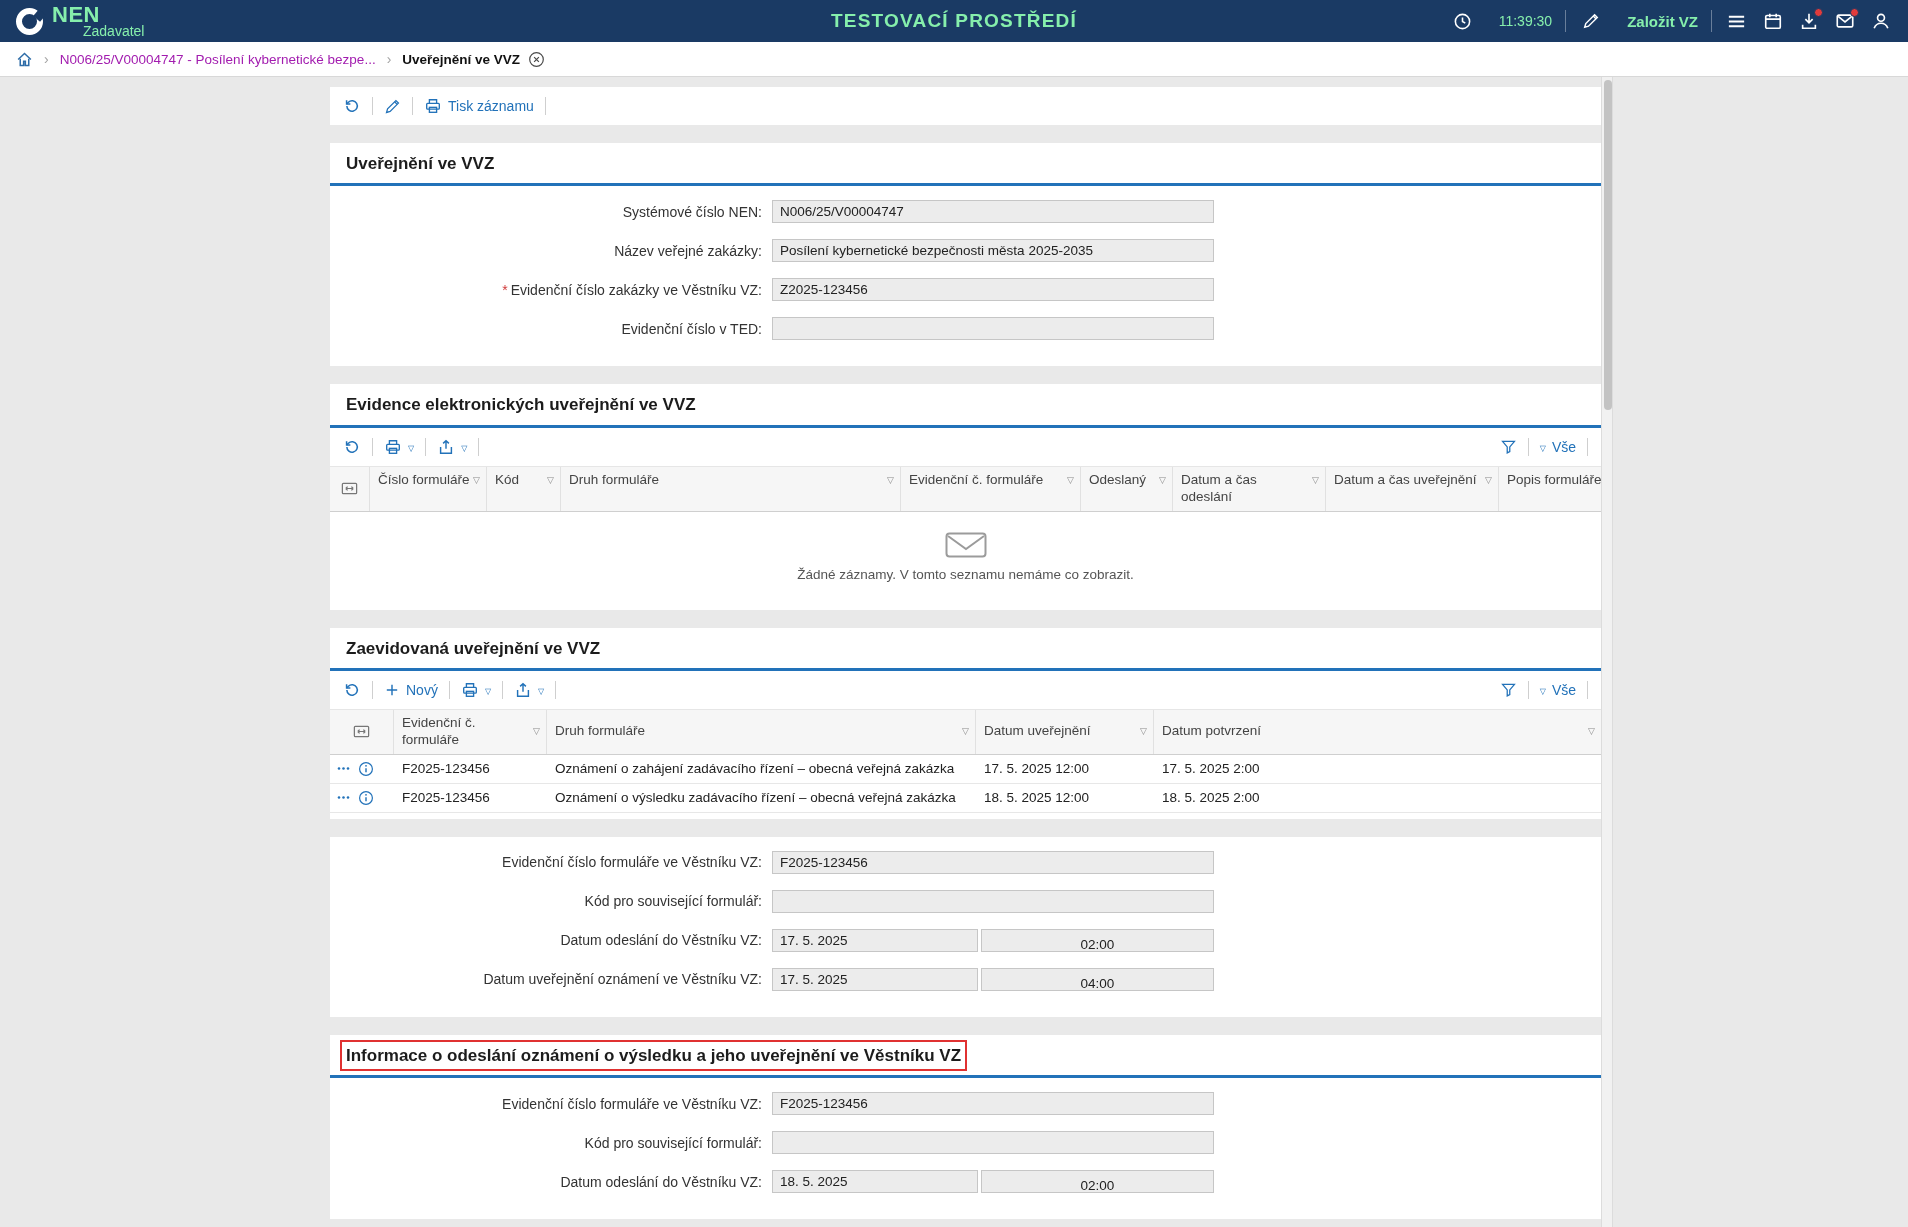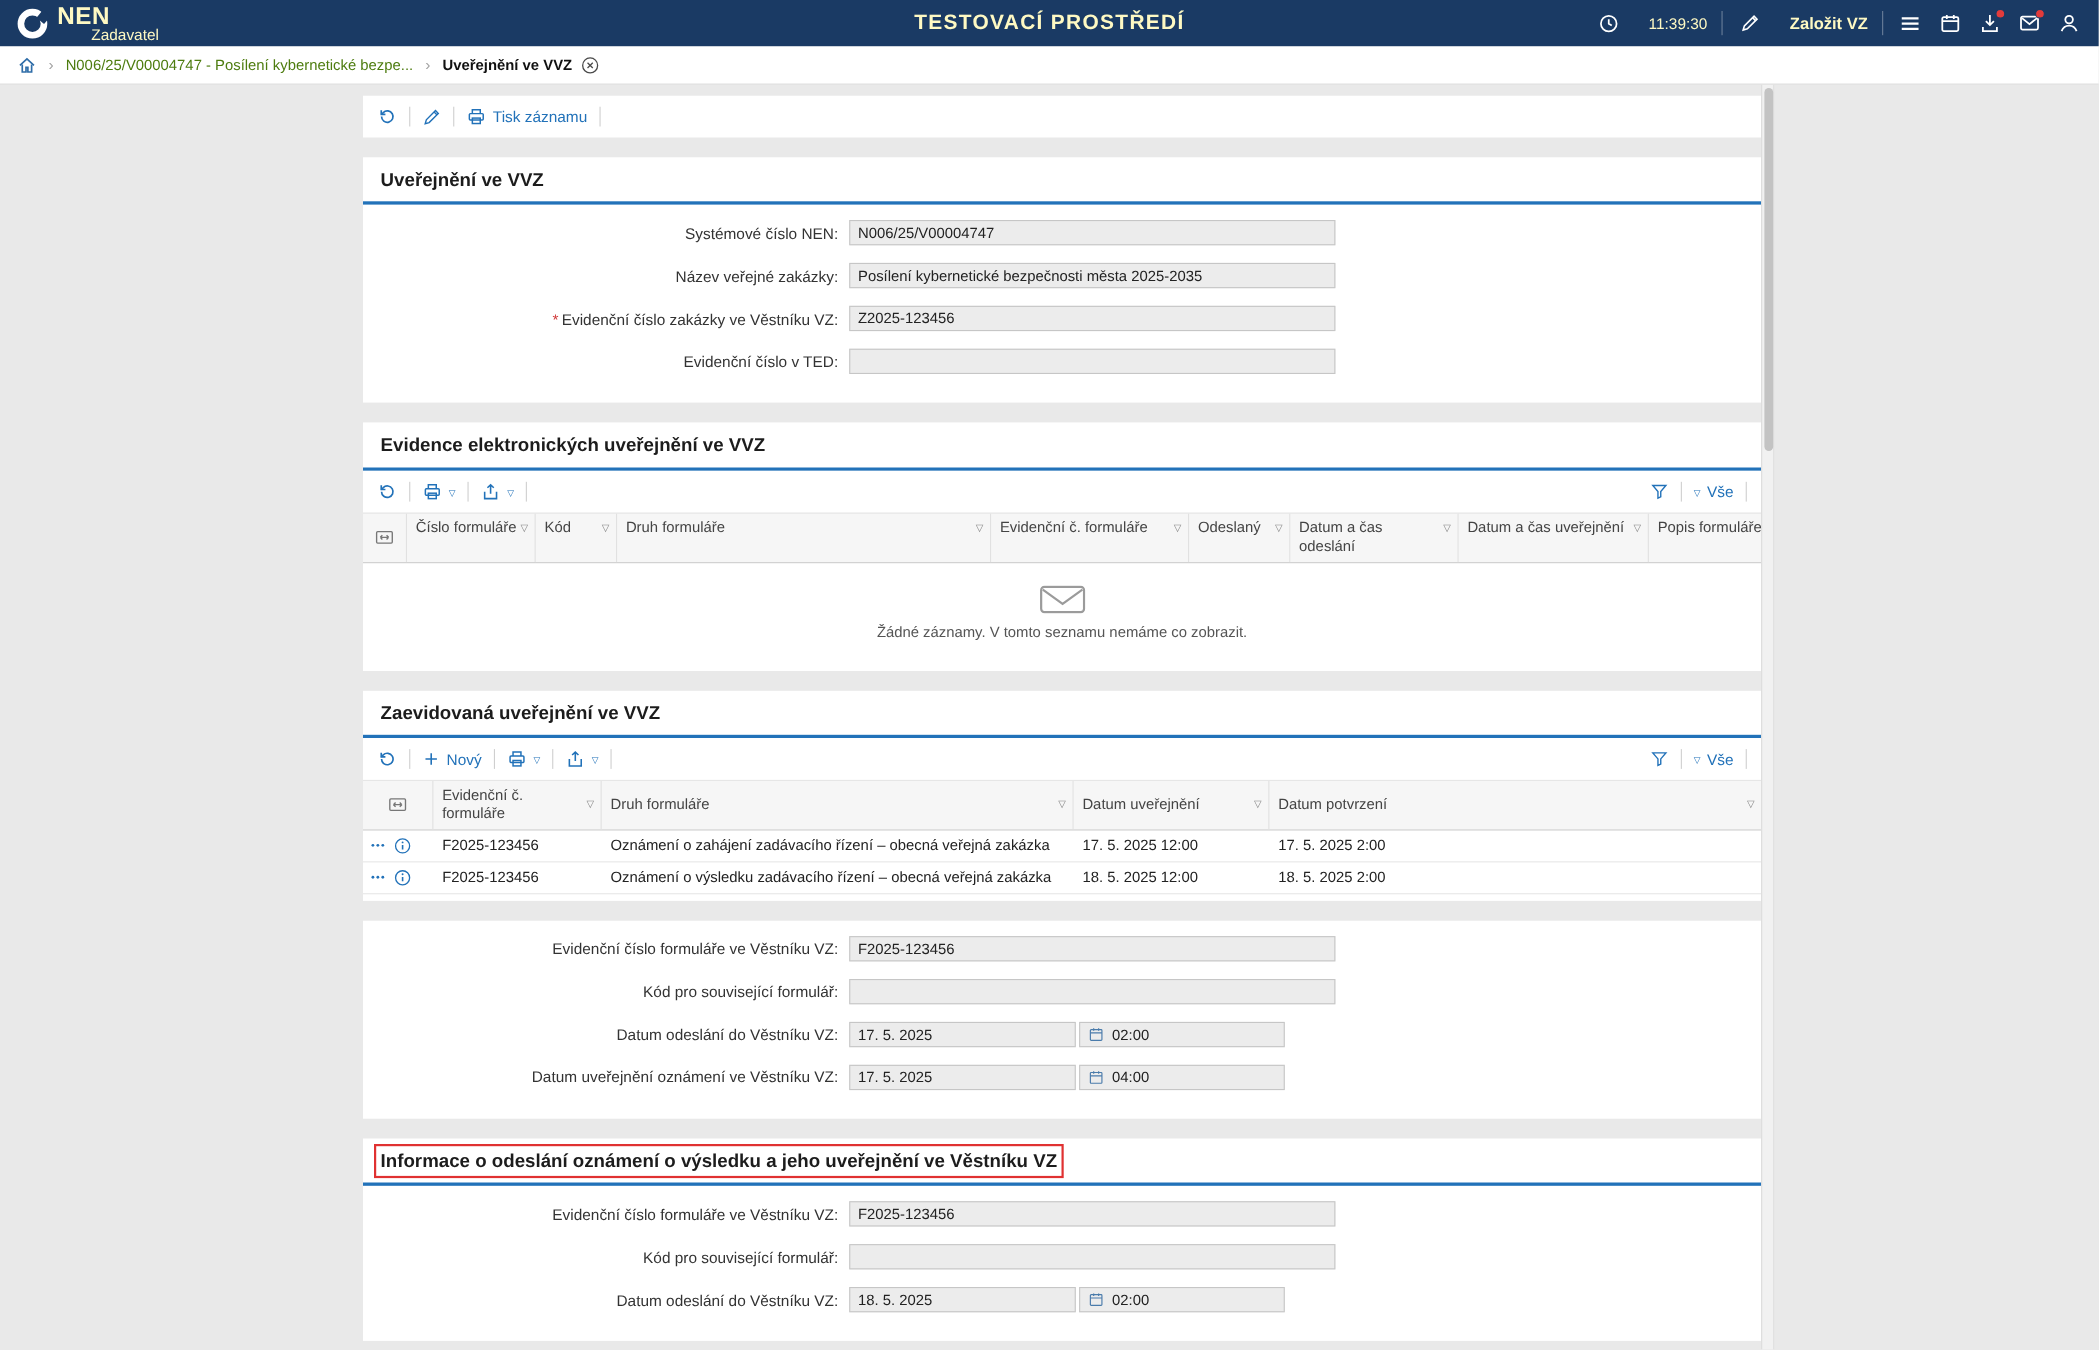--- a/index.html
+++ b/index.html
@@ -1,39 +1,39 @@
 <!DOCTYPE html>
 <html><head>
 <meta charset="utf-8">
 <style>
   * { margin:0; padding:0; box-sizing:border-box; }
   html,body { width:1908px; height:1227px; overflow:hidden; }
   body { font-family:"Liberation Sans", sans-serif; background:#e9e9e9; color:#333; font-size:14px; }
   [data-interactable="true"] { cursor:pointer; }
 
   
-  .topbar { height:42px; background:#1a3a64; display:flex; align-items:center; padding:0 16px; position:relative; color:#fef9c3; }
+  .topbar { height:42px; background:#1a3a64; display:flex; align-items:center; padding:0 16px; position:relative; color:#86efac; }
   .brand { display:flex; align-items:center; gap:9px; }
   .logo-ring { width:27px; height:27px; border-radius:50%; border:6px solid #fff; display:inline-block; position:relative; }
   .logo-ring::after { content:""; position:absolute; right:-7px; top:-3px; width:9px; height:9px; background:#1a3a64; transform:rotate(40deg); }
   .brand-text { line-height:1; }
   .brand-name { display:block; font-size:22px; font-weight:bold; letter-spacing:.5px; }
   .brand-sub { display:block; font-size:14px; margin-left:31px; margin-top:-2px; }
   .env-title { position:absolute; left:50%; transform:translateX(-50%); font-size:19px; font-weight:bold; letter-spacing:1.2px; }
   .topbar-right { margin-left:auto; display:flex; align-items:center; gap:13px; }
   .tb-group { display:flex; align-items:center; gap:25px; font-size:14px; }
   .tb-group.strong { font-weight:bold; font-size:15px; }
   .tb-icon { width:23px; height:23px; position:relative; display:inline-flex; align-items:center; justify-content:center; }
   .badge-dot { position:absolute; top:-2px; right:-3px; width:9px; height:9px; border-radius:50%; background:#e23b3b; border:1px solid #1a3a64; }
   .vsep { width:1px; height:22px; background:rgba(255,255,255,.35); }
 
   
   .breadcrumb { height:35px; background:#fff; display:flex; align-items:center; padding:0 15px; gap:11px; border-bottom:1px solid #d8d8d8; font-size:13.5px; }
   .chev { color:#a3a3a3; font-size:14px; }
-  .crumb { color:#4d7c0f; }
+  .crumb { color:#a21caf; }
   .crumb.active { font-weight:bold; color:#111; display:flex; align-items:center; gap:8px; }
   .close-circle { display:inline-flex; }
 
   
   .content { position:relative; height:1150px; background:#e9e9e9; overflow:hidden; }
   .panel-col { margin-left:330px; width:1271px; padding-top:10px; }
   .scrollbar { position:absolute; left:1601px; top:0; width:12px; height:100%; background:#f1f1f1; border-left:1px solid #dcdcdc; border-right:1px solid #dcdcdc; }
   .scroll-thumb { position:absolute; top:3px; left:2px; width:8px; height:330px; background:#c3c3c3; border-radius:4px; }
 
   .record-toolbar, .grid-toolbar { background:#fff; height:38px; display:flex; align-items:center; padding:0 13px; gap:11px; color:#2272b9; }
@@ -49,21 +49,21 @@
   .hl-red { outline:2px solid #e03131; outline-offset:4px; }
 
   
   .form-area { padding:14px 0 10px; }
   .form-row { display:flex; align-items:center; margin-bottom:16px; }
   .form-label { width:442px; text-align:right; padding-right:10px; font-size:14px; color:#333; }
   .req { color:#d03a3a; margin-right:3px; }
   .input { background:#ececec; border:1px solid #c6c6c6; height:23px; display:inline-flex; align-items:center; padding:0 7px; font-size:13.5px; color:#222; white-space:nowrap; overflow:hidden; }
   .input.wide { width:442px; }
   .input.date-box { width:206px; }
-  .input.time-box { width:187px; margin-left:3px; gap:7px; }
+  .input.time-box { width:233px; margin-left:3px; gap:7px;flex-direction:column; }
 
   
   .thead { display:flex; background:#f6f6f6; border-top:1px solid #e6e6e6; border-bottom:1px solid #cfcfcf; }
   .th { padding:5px 6px 5px 8px; border-right:1px solid #e1e1e1; font-size:13.5px; line-height:1.25; color:#444; display:flex; gap:3px; min-height:41px; }
   .th .sort { margin-left:auto; font-size:9px; color:#8a8a8a; align-self:flex-start; line-height:1.8; }
   .thead.single .th { min-height:30px; align-items:center; }
   .thead.single .th .sort { align-self:center; line-height:1; }
   .th.iconcell { align-items:center; justify-content:center; padding:0; }
   .ec0{width:40px;} .ec1{width:117px;} .ec2{width:74px;} .ec3{width:340px;} .ec4{width:180px;} .ec5{width:92px;} .ec6{width:153px;} .ec7{width:173px;} .ec8{flex:1; white-space:nowrap; overflow:hidden; border-right:none;}
   .rc0{width:64px;} .rc1{width:153px;} .rc2{width:429px;} .rc3{width:178px;} .rc4{flex:1; border-right:none;}

